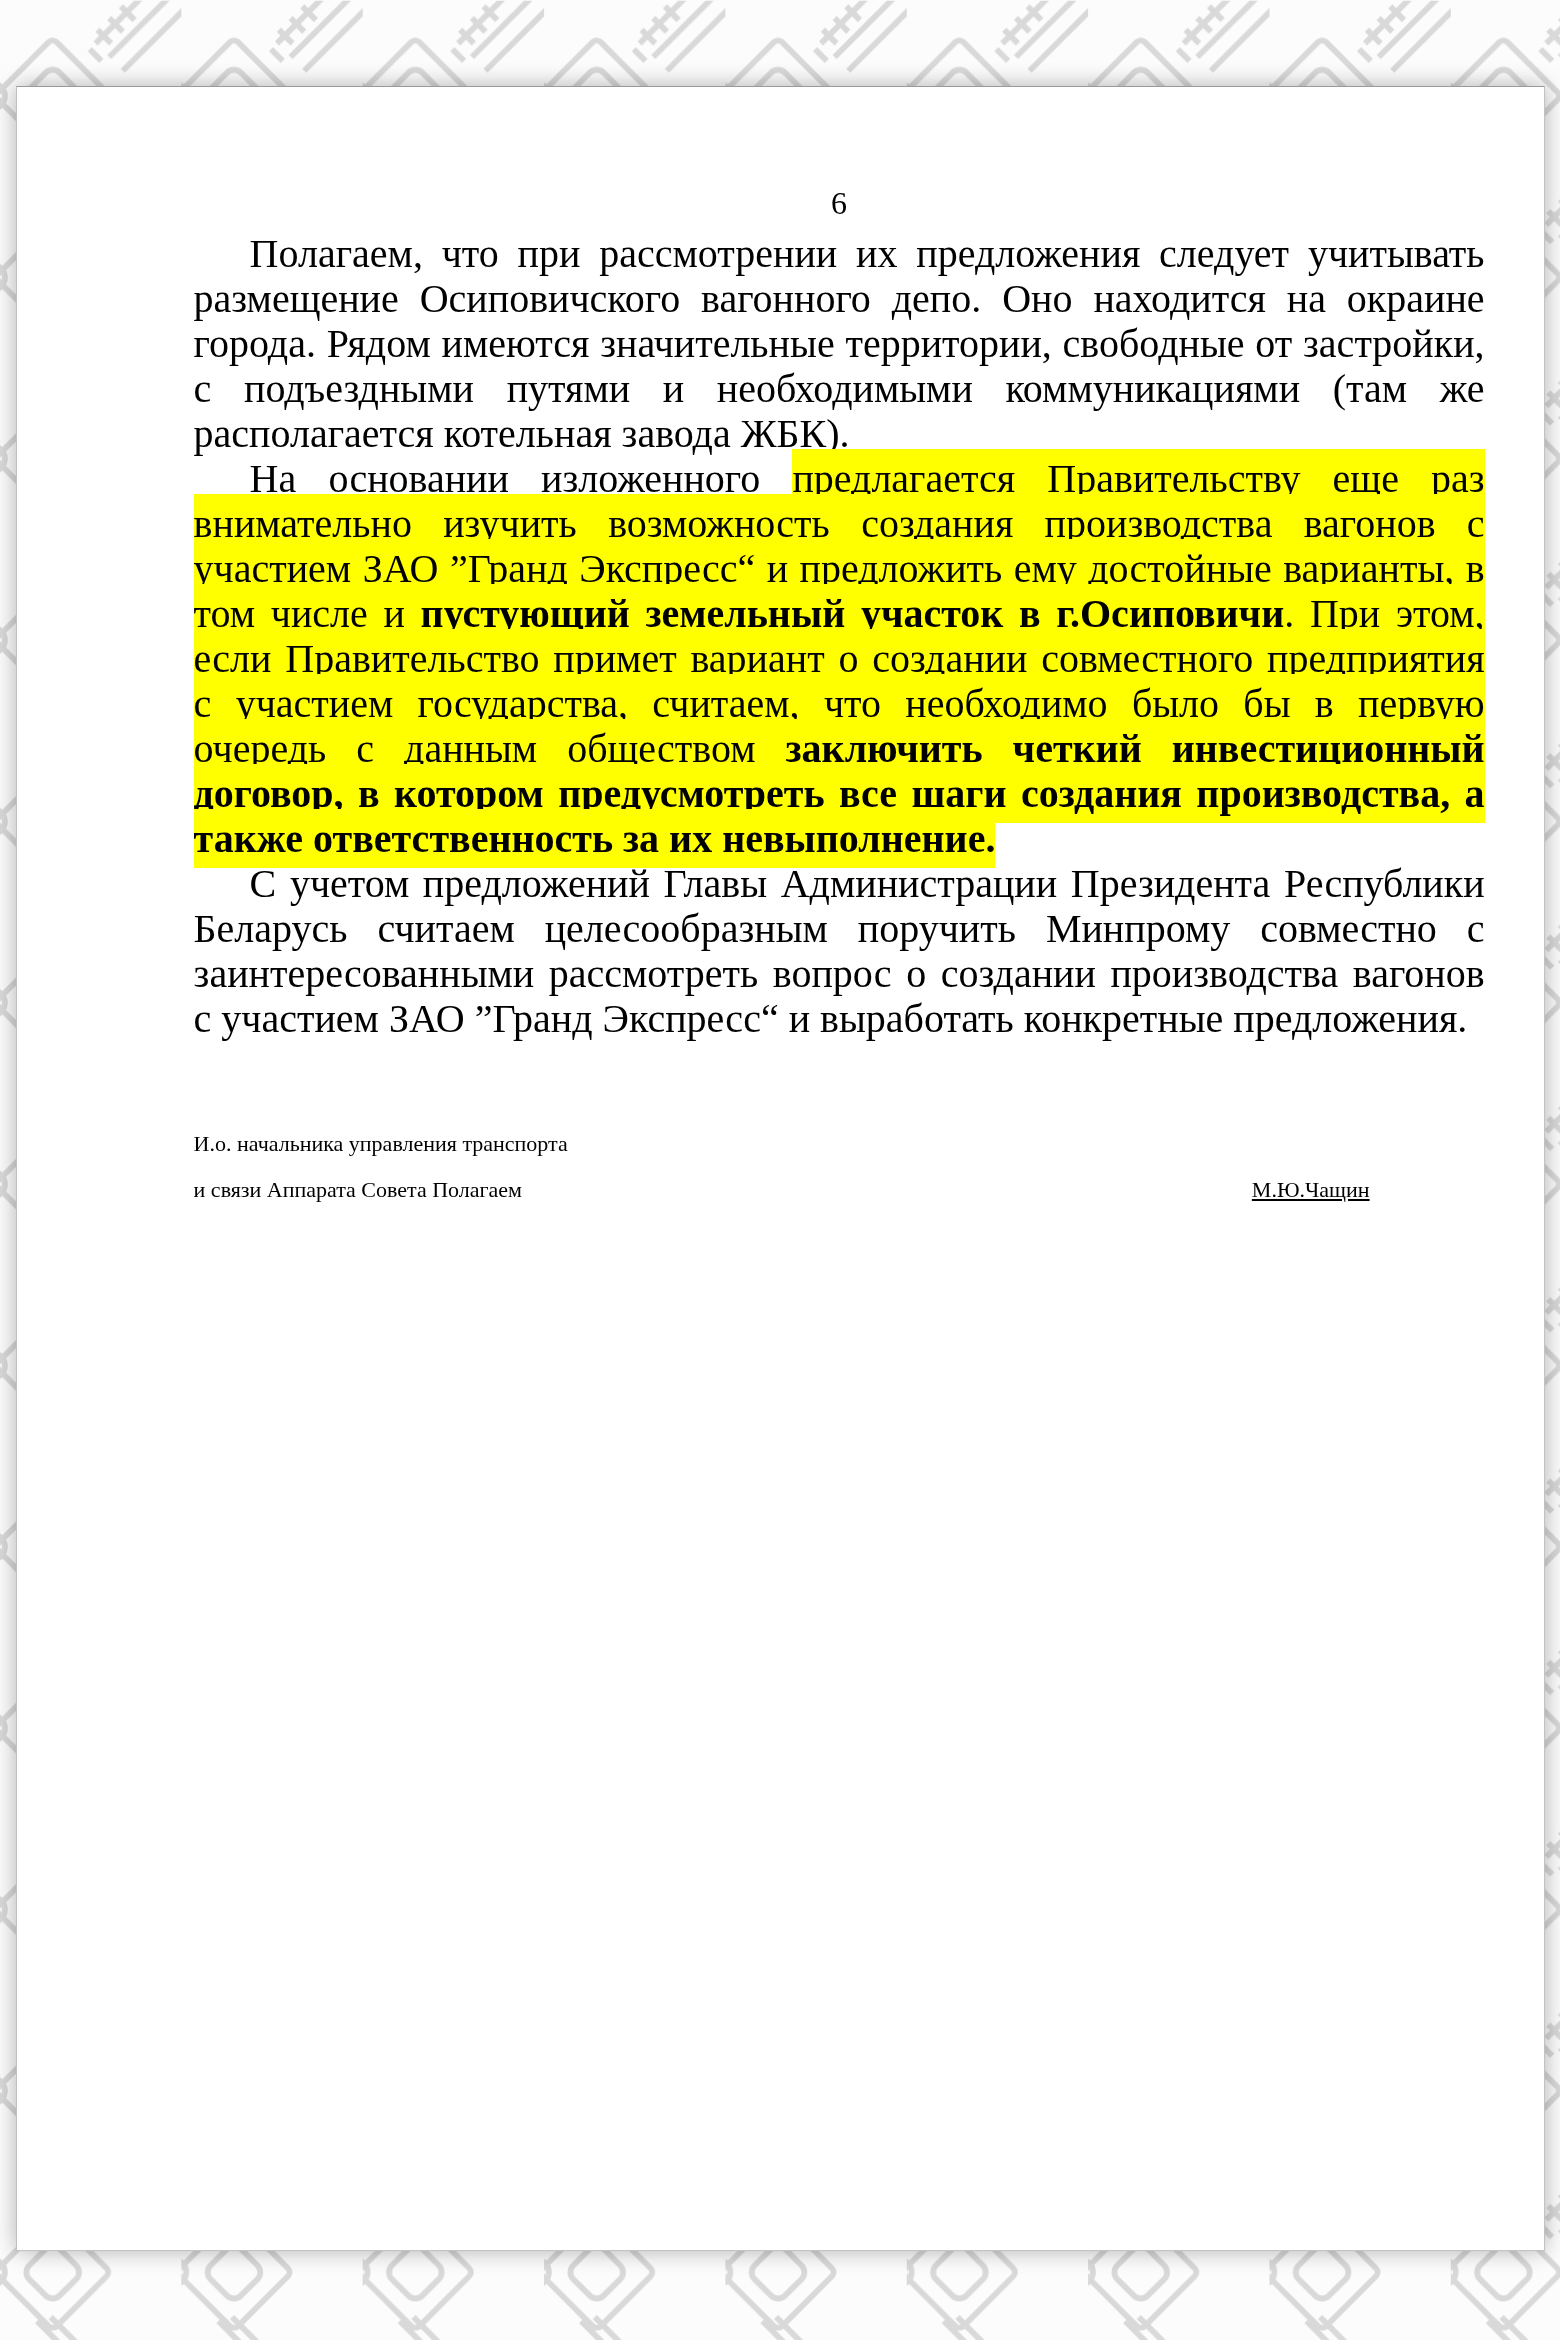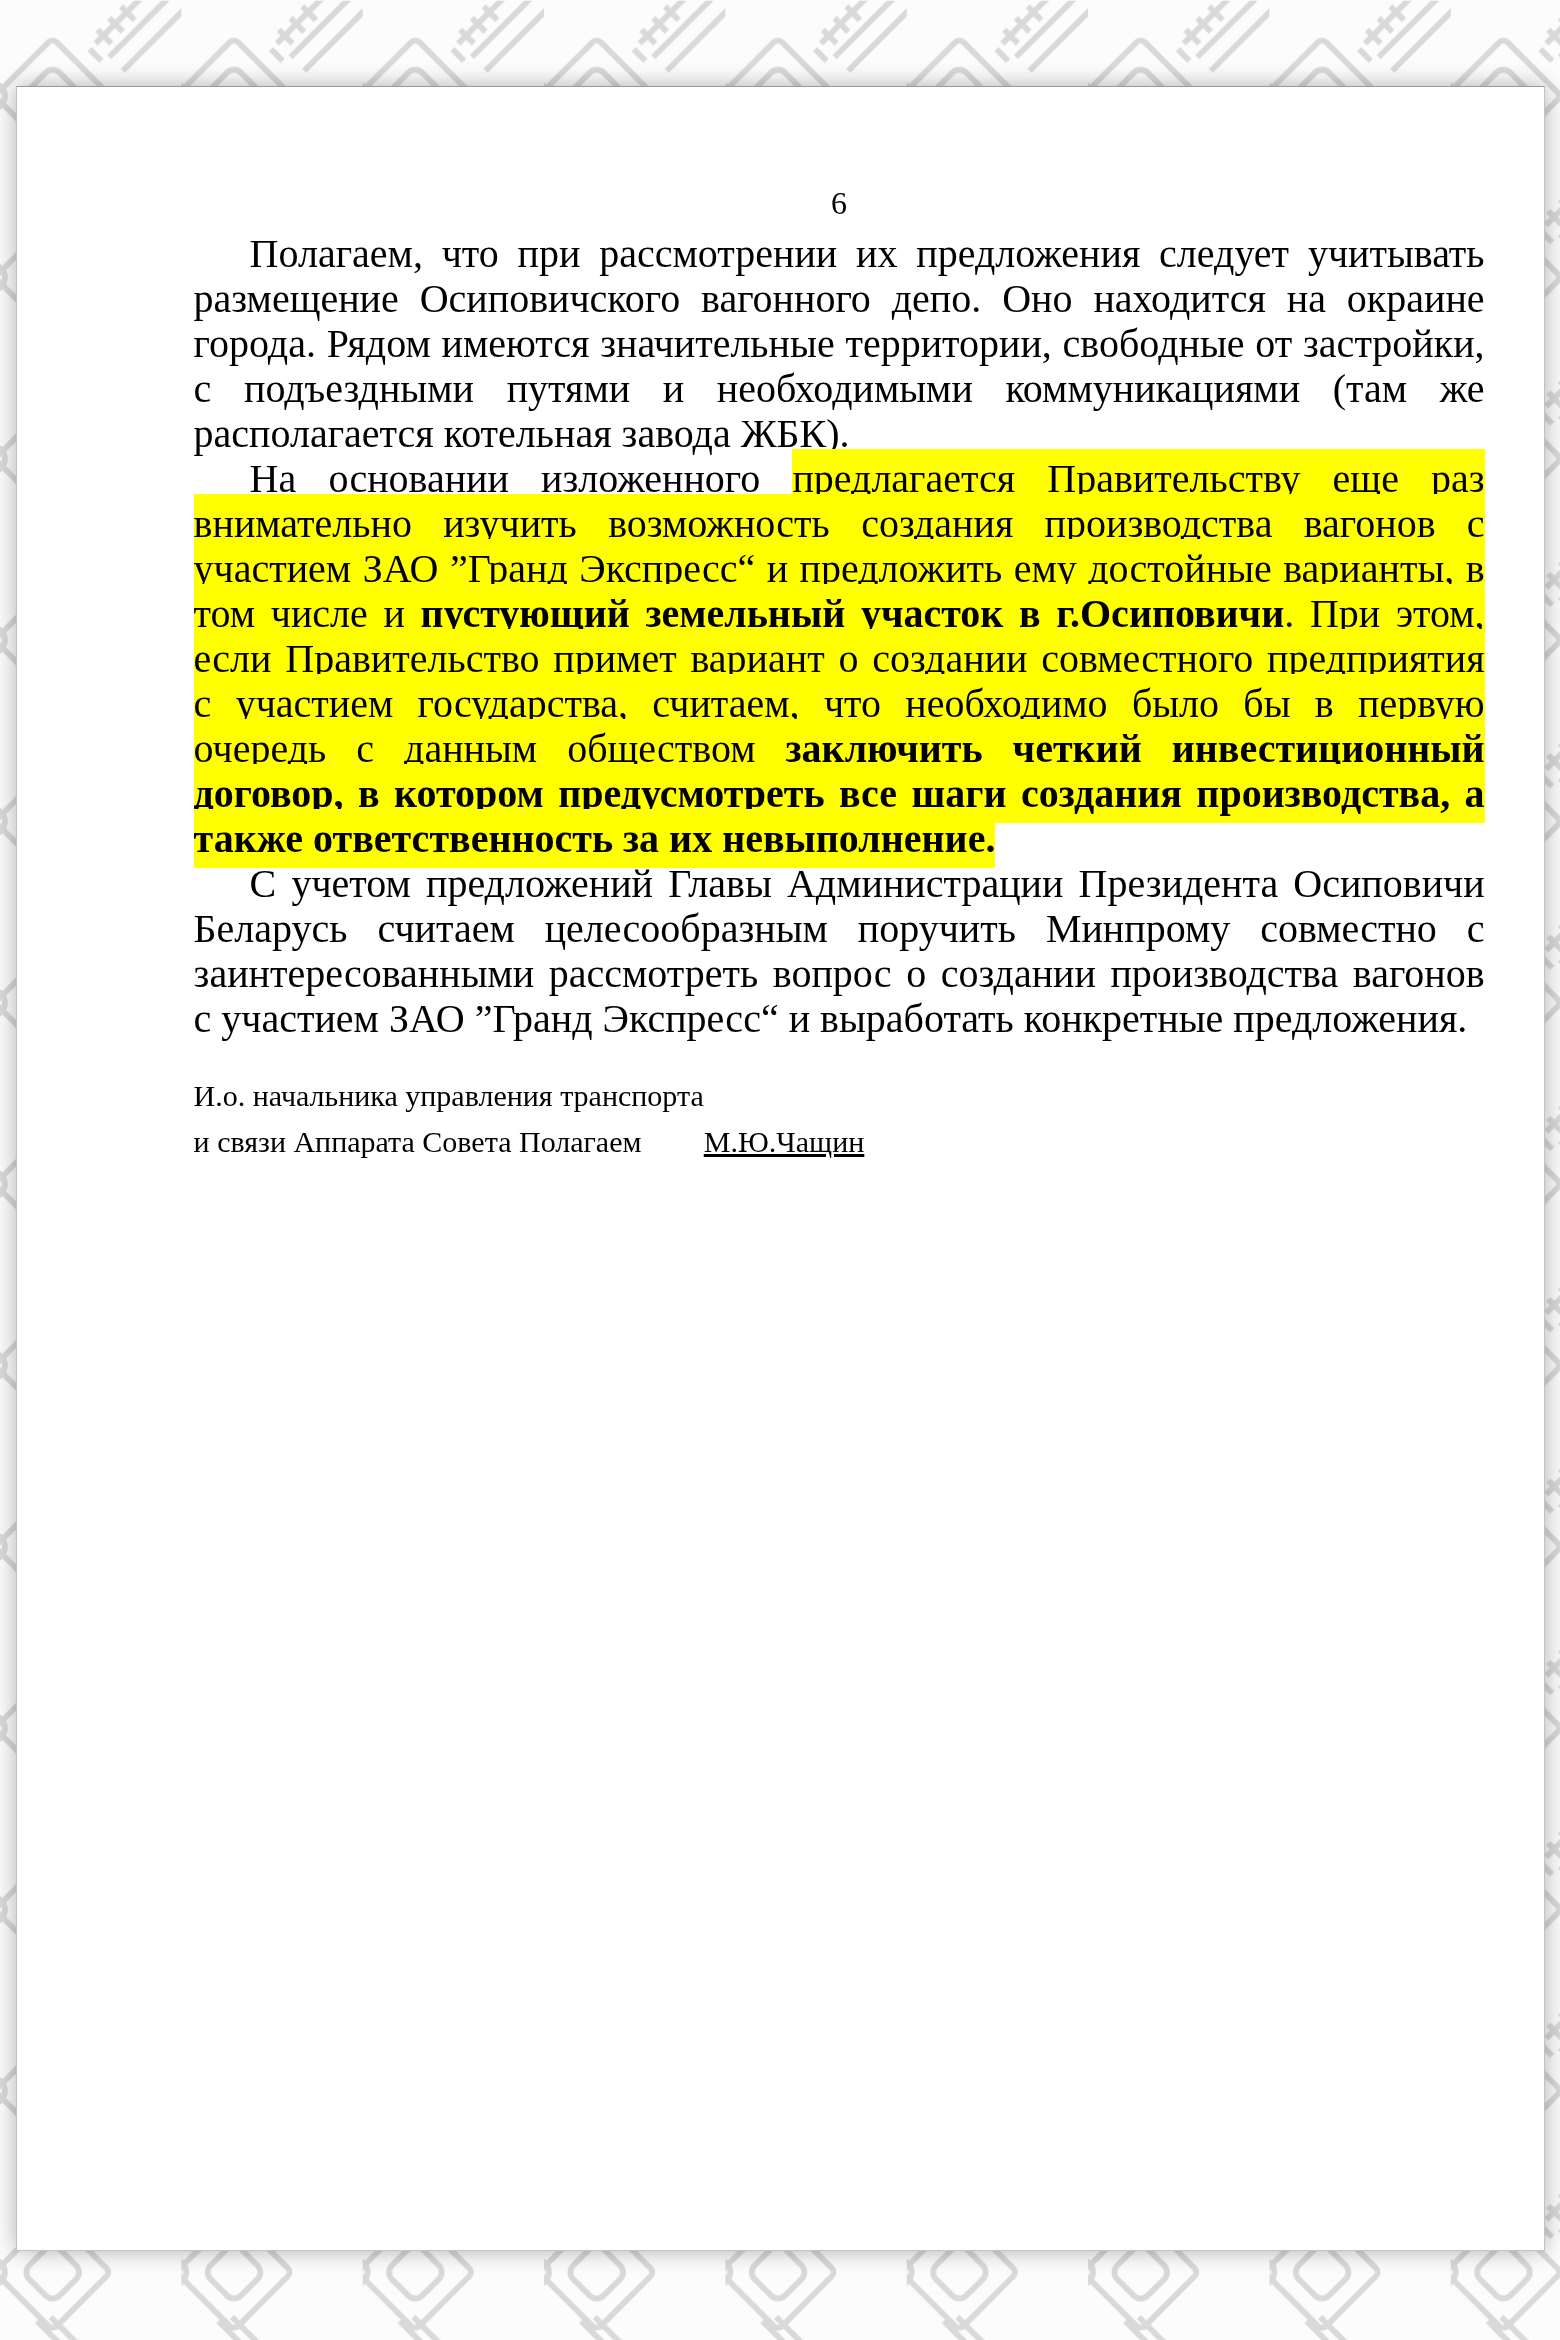--- a/index.html
+++ b/index.html
@@ -53,25 +53,25 @@
     text-align: justify;
   }
   .hl {
     background: var(--hl, #ffff00);
     padding: 6.8px 0;
     -webkit-box-decoration-break: clone;
     box-decoration-break: clone;
   }
   .b { font-weight: bold; }
   .signature {
-    margin-top: 32px;
+    margin-top: 80px;
     display: flex;
     align-items: flex-end;
-    justify-content: flex-start;
-    font-size: 30px;
+    justify-content: space-between;
+    font-size: 22px;
     line-height: 46px;
   }
   .sig-name {
     margin-right: 115px;
     white-space: nowrap;
     text-decoration: underline;
   }
 </style>
 </head>
 <body style="--hl: #ffff00;">
@@ -104,21 +104,21 @@
     <rect width="1600" height="2400" fill="#fcfcfc"></rect>
     <rect width="1600" height="2400" fill="url(#bgpat)"></rect>
   </svg>
 
   <div class="page">
     <div class="page-number">6</div>
 
     <div class="body-text" id="paragraphs">
         <p class="para"><span>Полагаем, что при рассмотрении их предложения следует учитывать размещение Осиповичского вагонного депо. Оно находится на окраине города. Рядом имеются значительные территории, свободные от застройки, с подъездными путями и необходимыми коммуникациями (там же располагается котельная завода ЖБК).</span></p>
         <p class="para"><span>На основании изложенного </span><span class="hl">предлагается Правительству еще раз внимательно изучить возможность создания производства вагонов с участием ЗАО ”Гранд Экспресс“ и предложить ему достойные варианты, в том числе и </span><span class="hl b">пустующий земельный участок в г.Осиповичи</span><span class="hl">. При этом, если Правительство примет вариант о создании совместного предприятия с участием государства, считаем, что необходимо было бы в первую очередь с данным обществом </span><span class="hl b">заключить четкий инвестиционный договор, в котором предусмотреть все шаги создания производства, а также ответственность за их невыполнение.</span></p>
-        <p class="para"><span>С учетом предложений Главы Администрации Президента Осиповичи Беларусь считаем целесообразным поручить Минпрому совместно с заинтересованными рассмотреть вопрос о создании производства вагонов с участием ЗАО ”Гранд Экспресс“ и выработать конкретные предложения.</span></p>
+        <p class="para"><span>С учетом предложений Главы Администрации Президента Республики Беларусь считаем целесообразным поручить Минпрому совместно с заинтересованными рассмотреть вопрос о создании производства вагонов с участием ЗАО ”Гранд Экспресс“ и выработать конкретные предложения.</span></p>
       </div>
 
     <div class="signature">
       <div class="sig-left">
         <div>И.о. начальника управления транспорта</div>
         <div>и связи Аппарата Совета Полагаем</div>
       </div>
       <div class="sig-name">М.Ю.Чащин</div>
     </div>
   </div>

